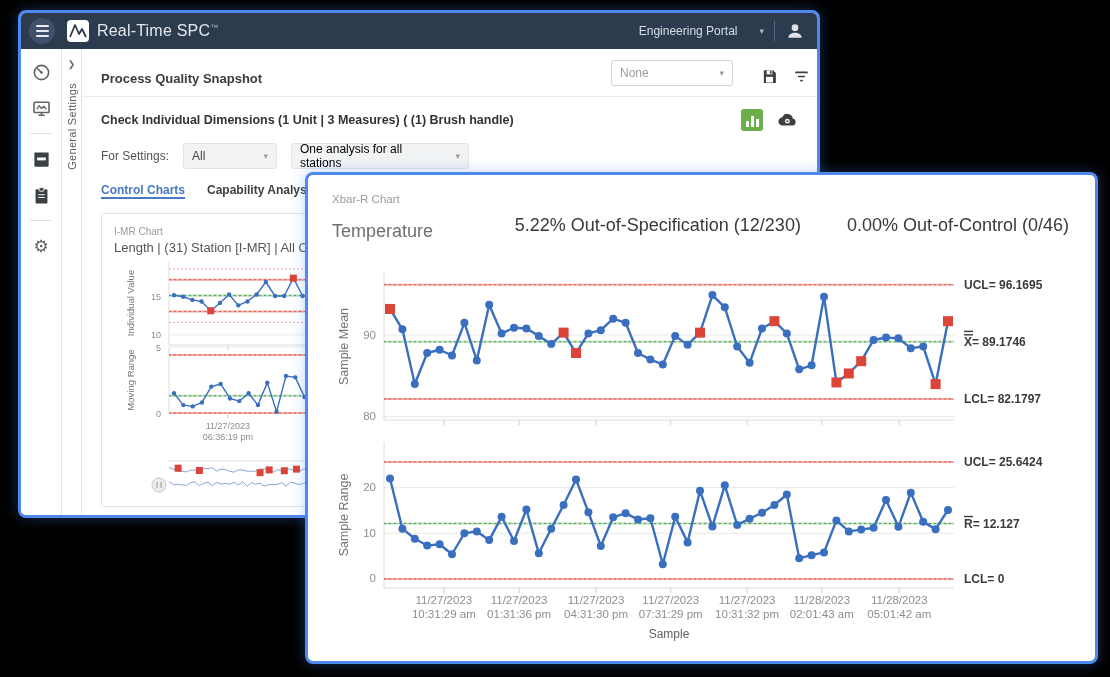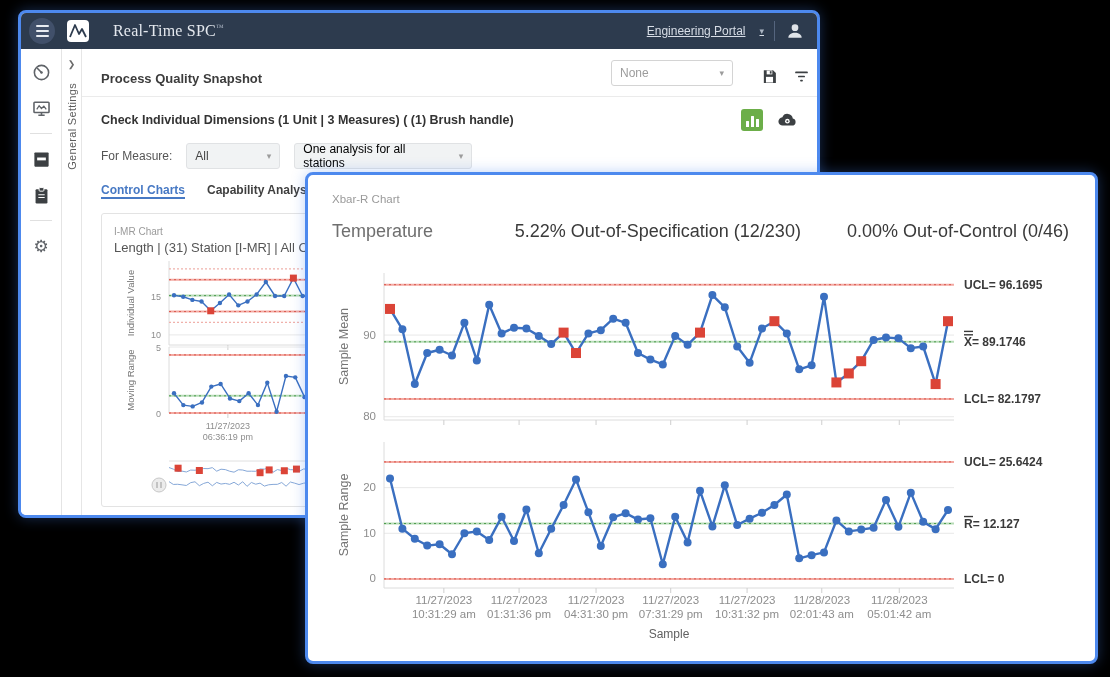--- a/index.html
+++ b/index.html
@@ -8,24 +8,24 @@
   .window{position:absolute;background:#fff;border:3px solid #4d89ee;border-radius:8px;
           box-shadow:0 0 14px rgba(70,130,235,.35);overflow:hidden;box-sizing:border-box;}
   #main-window{left:18px;top:10px;width:802px;height:508px;}
   #overlay-window{left:305px;top:172px;width:793px;height:492px;z-index:5;}
   
   .navbar{height:36px;background:#2d3b4e;display:flex;align-items:center;padding:0 12px 0 8px;}
   .burger{width:26px;height:26px;border-radius:50%;background:#41506a;display:flex;flex-direction:column;
           justify-content:center;align-items:center;gap:3px;cursor:pointer;}
   .burger span{display:block;width:13px;height:2px;background:#e8ecf2;border-radius:1px;}
   .logo-box{width:22px;height:22px;background:#fff;border-radius:4px;margin-left:12px;display:flex;align-items:center;justify-content:center;}
-  .brand{color:#e4e8ee;font-size:16px;margin-left:24px;letter-spacing:.2px;font-family:Liberation Serif, serif;}
+  .brand{color:#e4e8ee;font-size:16px;margin-left:8px;letter-spacing:.2px;}
   .brand sup{font-size:8px;color:#aab4c2;}
   .nav-right{margin-left:auto;display:flex;align-items:center;gap:10px;}
-  .portal{color:#d7dde6;font-size:12px;display:flex;align-items:center;gap:14px;cursor:pointer;text-decoration:underline;}
+  .portal{color:#d7dde6;font-size:12px;display:flex;align-items:center;gap:22px;cursor:pointer;}
   .portal .car{font-size:9px;color:#aab4c2;}
   .nav-sep{width:1px;height:20px;background:#55657e;}
   
   .win-body{display:flex;height:calc(100% - 36px);}
   .icon-rail{width:40px;border-right:1px solid #e4e4e4;display:flex;flex-direction:column;align-items:center;padding-top:12px;gap:14px;background:#fff;}
   .rail-ic{width:22px;height:22px;display:flex;align-items:center;justify-content:center;cursor:pointer;}
   .rail-div{width:22px;height:1px;background:#e0e0e0;}
   .gear-glyph{font-size:17px;color:#5f6368;line-height:1;}
   .collapse-col{width:19px;border-right:1px solid #e6e6e6;background:#fff;display:flex;flex-direction:column;align-items:center;padding-top:10px;}
   .collapse-chev{font-size:9px;color:#6b6b6b;cursor:pointer;margin-bottom:14px;}
@@ -51,21 +51,21 @@
   .sel-gray{background:#f1f3f4;border:1px solid #e0e2e4;color:#444;justify-content:flex-end;}
   .sel-all{width:94px;}
   .sel-station{width:178px;}
   .tabs{display:flex;gap:22px;margin-top:14px;}
   .tab{font-size:12px;color:#3f3f3f;font-weight:bold;cursor:pointer;border-bottom:2px solid transparent;}
   .tab.active{color:#4779c4;border-bottom-color:#4779c4;}
   .chart-card{margin:14px 20px 0 19px;border:1px solid #e3e3e3;border-radius:3px;background:#fff;padding:12px 6px 6px 12px;}
   .mini-type{font-size:10px;color:#9a9a9a;}
   .mini-title{font-size:13px;color:#555;margin-top:3px;}
   
-  .ov-head{display:flex;align-items:flex-end;padding:18px 26px 0 24px;}
+  .ov-head{display:flex;align-items:center;padding:18px 26px 0 24px;}
   .ov-type{font-size:11.5px;color:#9a9a9a;}
   .ov-title{font-size:18px;color:#6f6f6f;margin-top:16px;}
   .ov-stats{margin-left:auto;display:flex;gap:46px;padding-top:16px;}
   .ov-stat{font-size:18px;color:#3a3a3a;}
   svg{display:block;}
 </style>
 </head>
 <body>
 
 <div class="window" id="main-window">
@@ -177,21 +177,21 @@
               <svg width="20" height="16" viewBox="0 0 26 20">
                   <path d="M20.5 8.2A7 7 0 0 0 7 6.5 5.4 5.4 0 0 0 7.5 17.3h12a4.6 4.6 0 0 0 1-9.1z" fill="#3c4043"></path>
                   <circle cx="13.5" cy="11.5" r="3" fill="#fff"></circle>
                   <circle cx="13.5" cy="11.5" r="1.3" fill="#3c4043"></circle>
                 </svg>
             </div>
           </div>
         </div>
 
         <div class="measure-row">
-          <span class="measure-label">For Measure:</span>
+          <span class="measure-label">For Settings:</span>
           <div class="select sel-gray sel-all">
             <span style="color:#444">All</span>
             <span class="car">▾</span>
           </div>
           <div class="select sel-gray sel-station">
             <span style="color:#000000">One analysis for all stations</span>
             <span class="car">▾</span>
           </div>
         </div>
 

